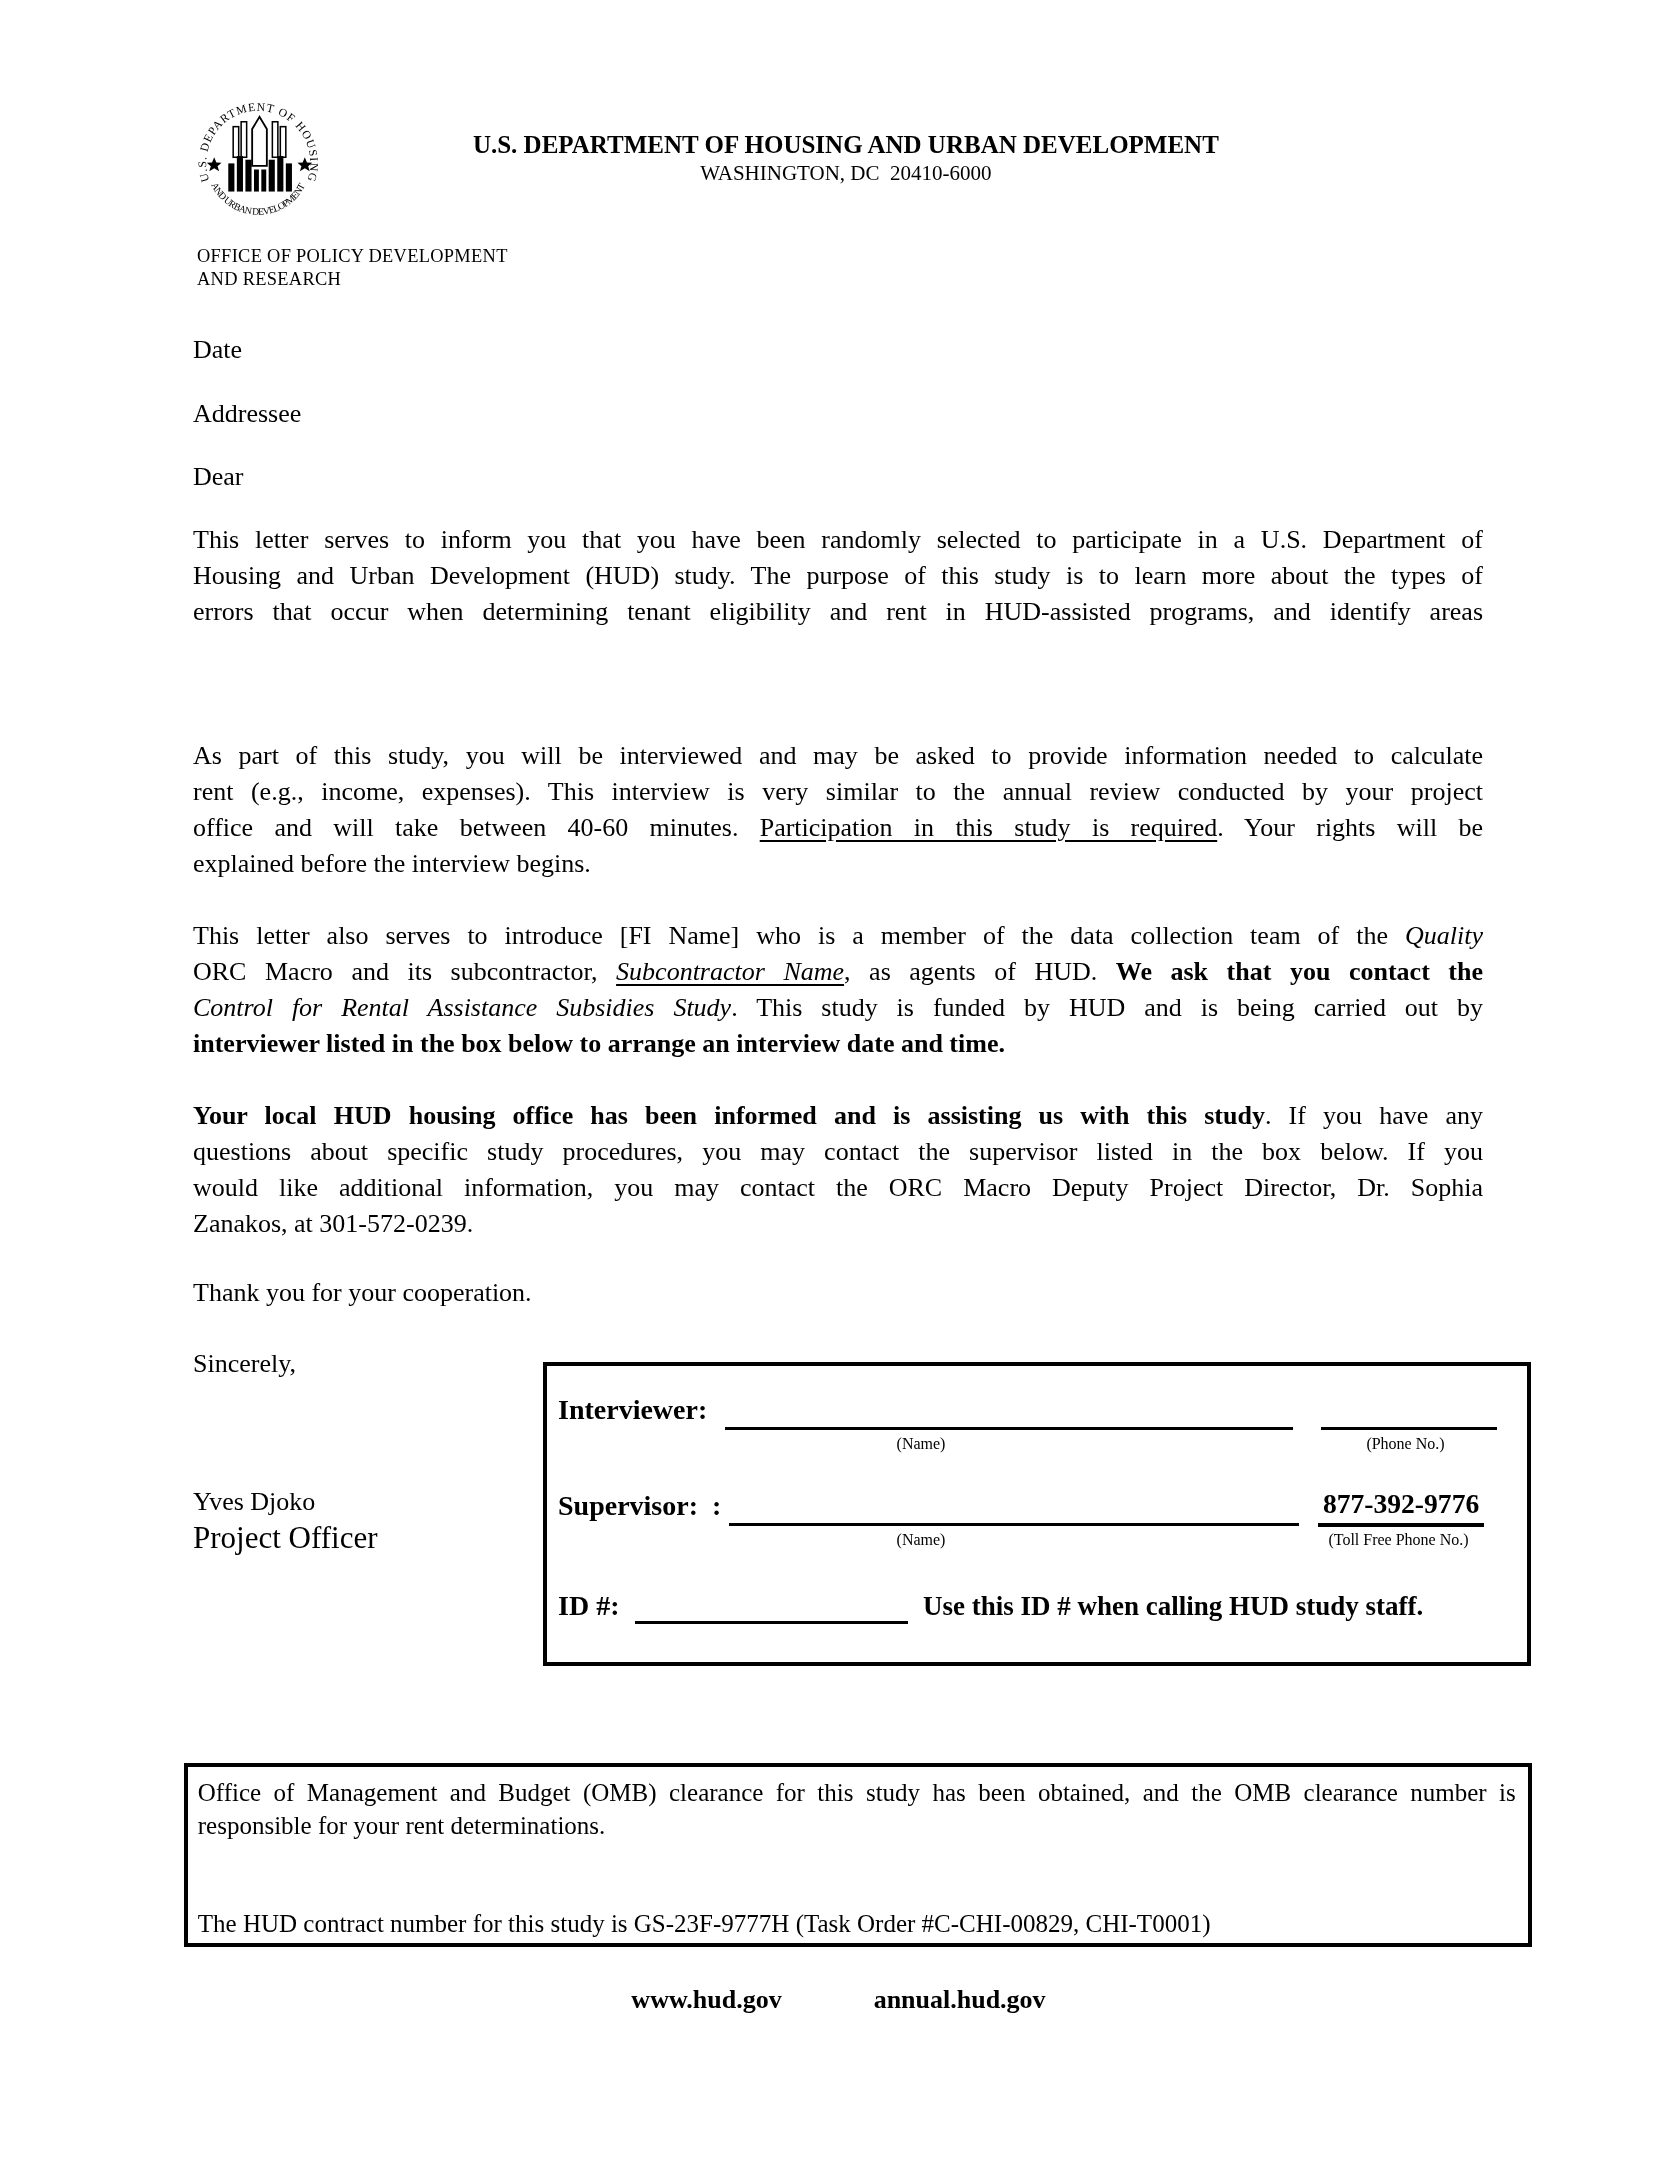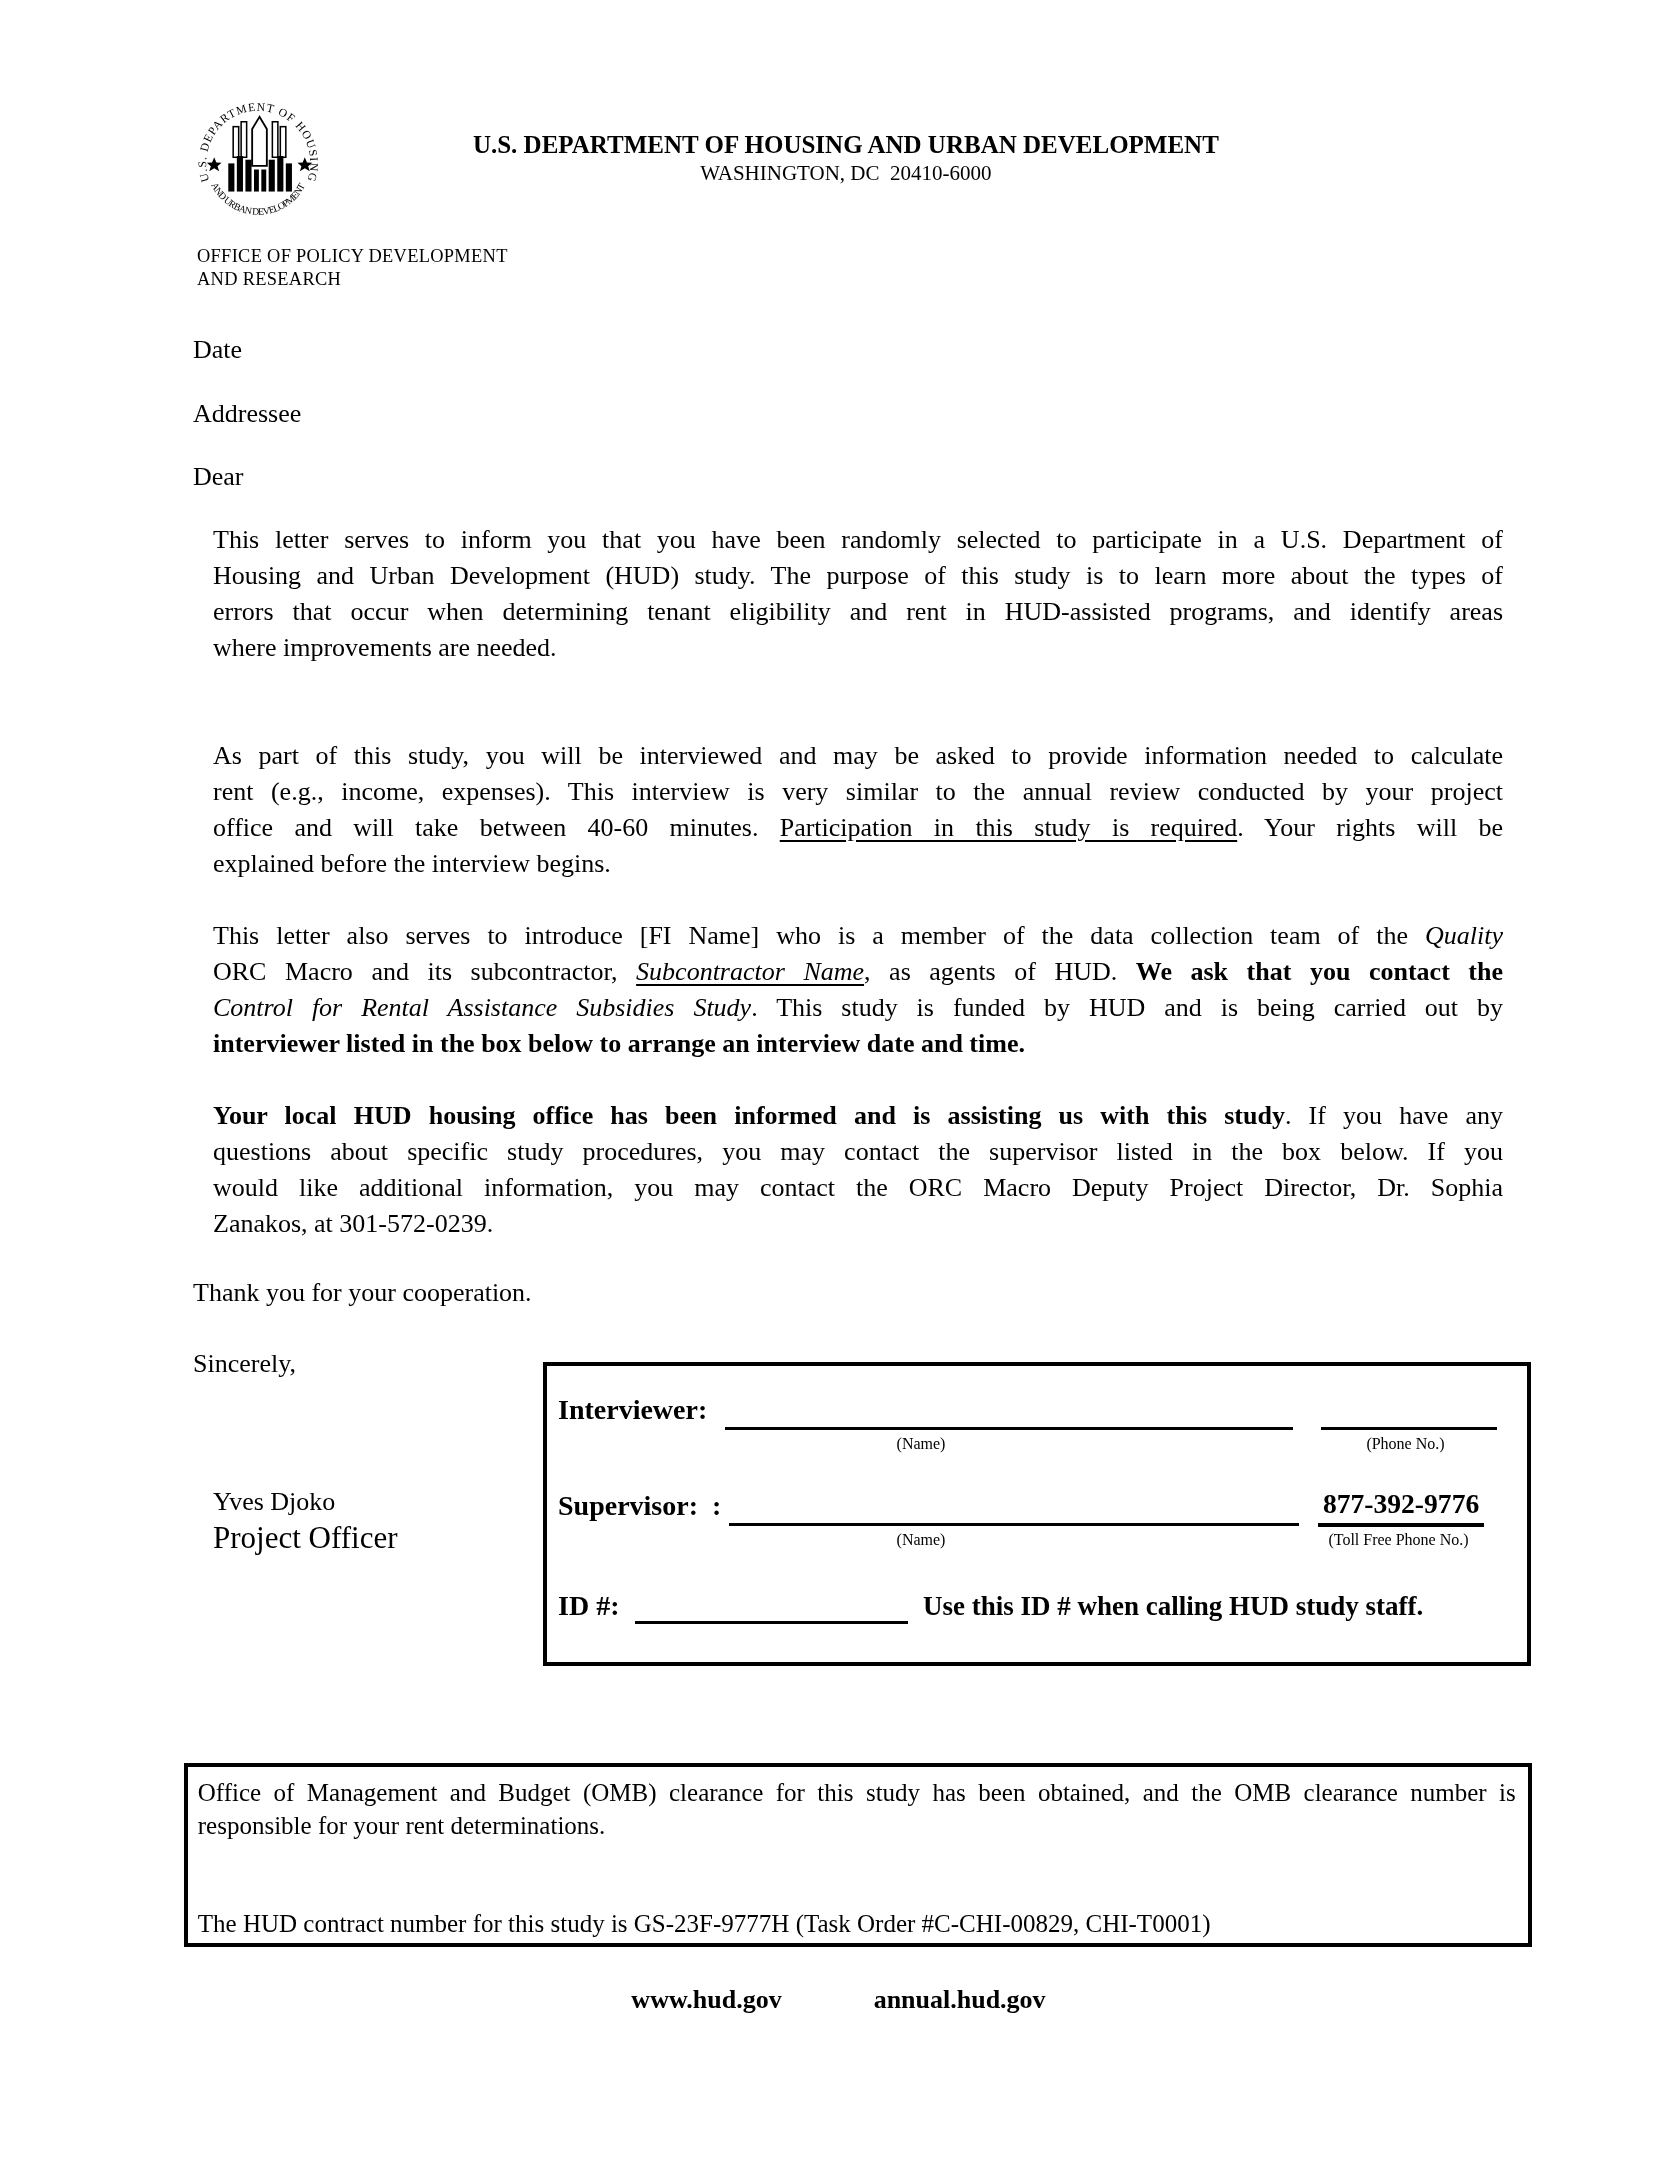--- a/index.html
+++ b/index.html
@@ -13,21 +13,21 @@
     overflow:hidden;
   }
   
   .seal{position:absolute;left:194px;top:97px;width:131px;height:134px;}
   .hdr{position:absolute;left:7.4px;top:129px;width:1677px;text-align:center;}
   .hdr-title{font-size:25px;font-weight:bold;line-height:31px;}
   .hdr-sub{font-size:21px;line-height:27px;}
   .office{position:absolute;left:197px;top:245px;font-size:18.4px;line-height:23px;letter-spacing:0.3px;}
   
   .bodyline{position:absolute;left:193px;width:1290px;font-size:26px;line-height:36px;}
-  .para{position:absolute;left:193px;width:1290px;font-size:26px;line-height:36px;margin-left:20px;}
+  .para{position:absolute;left:193px;width:1290px;font-size:26px;line-height:36px;}
   .jl{text-align:justify;text-align-last:justify;}
   .jl-last{text-align:left;text-align-last:left;}
   .b{font-weight:bold;}
   .i{font-style:italic;}
   .u{text-decoration:underline;text-decoration-thickness:1.8px;text-underline-offset:4.3px;}
   .iu{font-style:italic;text-decoration:underline;text-decoration-thickness:1.8px;text-underline-offset:4.3px;}
   .sig-name{font-size:26px;line-height:36px;}
   .sig-title{font-size:31px;line-height:36px;}
   
   .cbox{
@@ -102,21 +102,20 @@
   </div>
 
   <div class="bodyline" style="top:332px">Date</div>
   <div class="bodyline" style="top:396px">Addressee</div>
   <div class="bodyline" style="top:459px">Dear</div>
 
   <div class="para" style="top:522px">
     <div class="jl"><span>This letter serves to inform you that you have been randomly selected to participate in a U.S. Department of</span></div>
     <div class="jl"><span>Housing and Urban Development (HUD) study.  The purpose of this study is to learn more about the types of</span></div>
     <div class="jl"><span>errors that occur when determining tenant eligibility and rent in HUD-assisted programs, and identify areas</span></div>
-    <div class="jl jl-last"><span>where improvements are needed.</span></div>
   </div>
 
   <div class="para" style="top:738px">
     <div class="jl"><span>As part of this study, you will be interviewed and may be asked to provide information needed to calculate</span></div>
     <div class="jl"><span>rent (e.g., income, expenses).  This interview is very similar to the annual review conducted by your project</span></div>
     <div class="jl"><span>office and will take between 40-60 minutes.  </span><span class="u">Participation in this study is required</span><span>.  Your rights will be</span></div>
     <div class="jl jl-last"><span>explained before the interview begins.</span></div>
   </div>
 
   <div class="para" style="top:918px">

